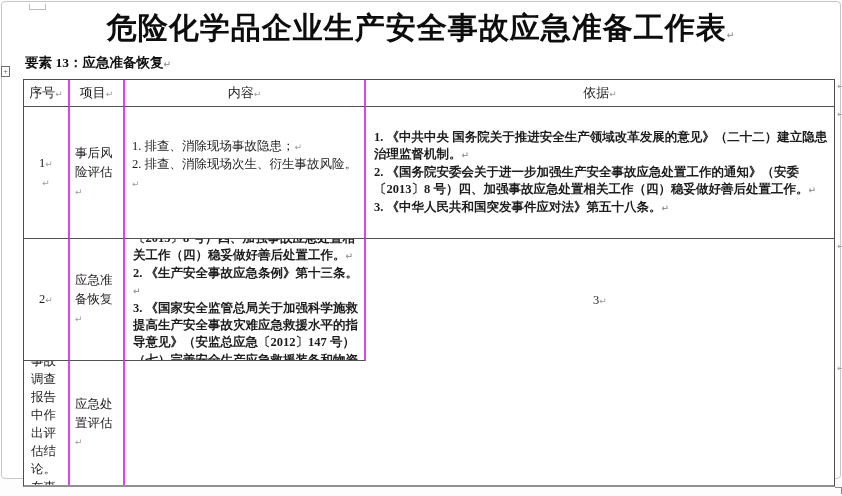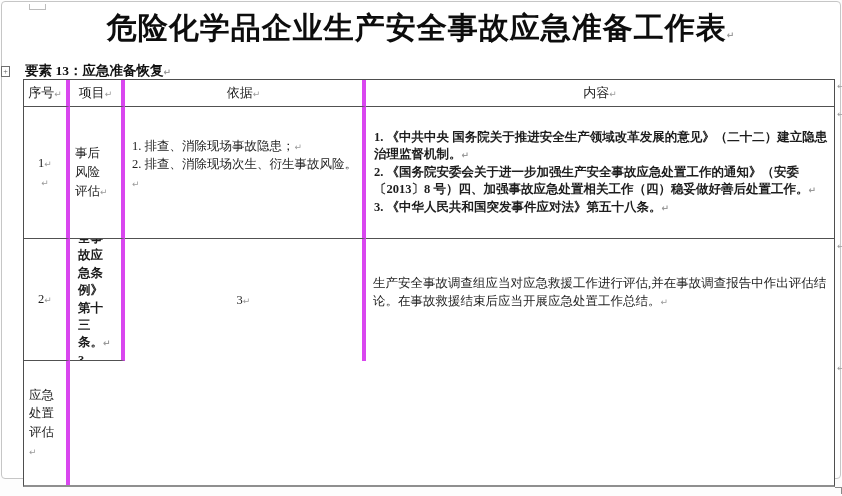--- a/index.html
+++ b/index.html
@@ -22,21 +22,21 @@
     font-family: "Liberation Sans", "DejaVu Sans", sans-serif;
     font-weight: 700;
     font-size: 30px;
     letter-spacing: 1px;
     color: #0d0d0d;
     white-space: nowrap;
   }
 
   .section-heading {
     position: absolute;
-    top: 60px; left: 23px;
+    top: 52px; left: 23px;
     font-weight: 700;
     font-size: 13.5px;
     color: #111;
   }
 
   
   .table-handle {
     position: absolute;
     top: 64px; left: -1px;
     width: 9px; height: 11px;
@@ -62,21 +62,21 @@
     width: 812px; height: 408px;
     display: grid;
     grid-template-columns: 46px 55px 241px 1fr;
     grid-template-rows: 27px 132px 122px 1fr;
     border: 1px solid #4e4e4e;
     border-bottom: 2px solid #8f8f8f;
     background: #fff;
   }
 
   .cell {
-    border-right: 4px solid #d946ef;
+    border-right: 2px solid #d946ef;
     border-bottom: 1px solid #515151;
     display: flex;
     align-items: center;
     overflow: hidden;
   }
   .cell:nth-child(4n) { border-right: none; }
   .cell.last-row { border-bottom: none; }
 
   .tx {
     white-space: pre-line;
@@ -131,24 +131,24 @@
 
   <div class="work-table">
 
     <div class="cell c-h">
         <div class="tx">序号<span class="pm">↵</span></div>
       </div>
     <div class="cell c-h">
         <div class="tx">项目<span class="pm">↵</span></div>
       </div>
     <div class="cell c-h">
-        <div class="tx">依据<span class="pm">↵</span></div>
+        <div class="tx">内容<span class="pm">↵</span></div>
       </div>
     <div class="cell c-h">
-        <div class="tx">内容<span class="pm">↵</span></div>
+        <div class="tx">依据<span class="pm">↵</span></div>
       </div>
 
     <div class="cell c-no">
         <div class="tx">1<span class="pm">↵</span>
 <span class="pm">↵</span></div>
       </div>
     <div class="cell c-item">
         <div class="tx">事后风险评估<span class="pm">↵</span></div>
       </div>
     <div class="cell c-content">
@@ -156,20 +156,23 @@
 2. 排查、消除现场次生、衍生事故风险。<span class="pm">↵</span></div>
       </div>
     <div class="cell c-basis">
         <div class="tx">1. 《中共中央 国务院关于推进安全生产领域改革发展的意见》（二十二）建立隐患治理监督机制。<span class="pm">↵</span>
 2. 《国务院安委会关于进一步加强生产安全事故应急处置工作的通知》（安委〔2013〕8 号）四、加强事故应急处置相关工作（四）稳妥做好善后处置工作。<span class="pm">↵</span>
 3. 《中华人民共和国突发事件应对法》第五十八条。<span class="pm">↵</span></div>
       </div>
 
     <div class="cell c-no">
         <div class="tx">2<span class="pm">↵</span></div>
+      </div>
+    <div class="cell c-item">
+        <div class="tx">应急准备恢复<span class="pm">↵</span></div>
       </div>
     <div class="cell c-basis">
         <div class="tx">1. 《国务院安委会关于进一步加强生产安全事故应急处置工作的通知》（安委〔2013〕8 号）四、加强事故应急处置相关工作（四）稳妥做好善后处置工作。<span class="pm">↵</span>
 2. 《生产安全事故应急条例》第十三条。<span class="pm">↵</span>
 3. 《国家安全监管总局关于加强科学施救提高生产安全事故灾难应急救援水平的指导意见》（安监总应急〔2012〕147 号）（七）完善安全生产应急救援装备和物资体系。<span class="pm">↵</span>
 <span class="pm">↵</span></div>
       </div>
 
     <div class="cell c-no last-row">
         <div class="tx">3<span class="pm">↵</span></div>

